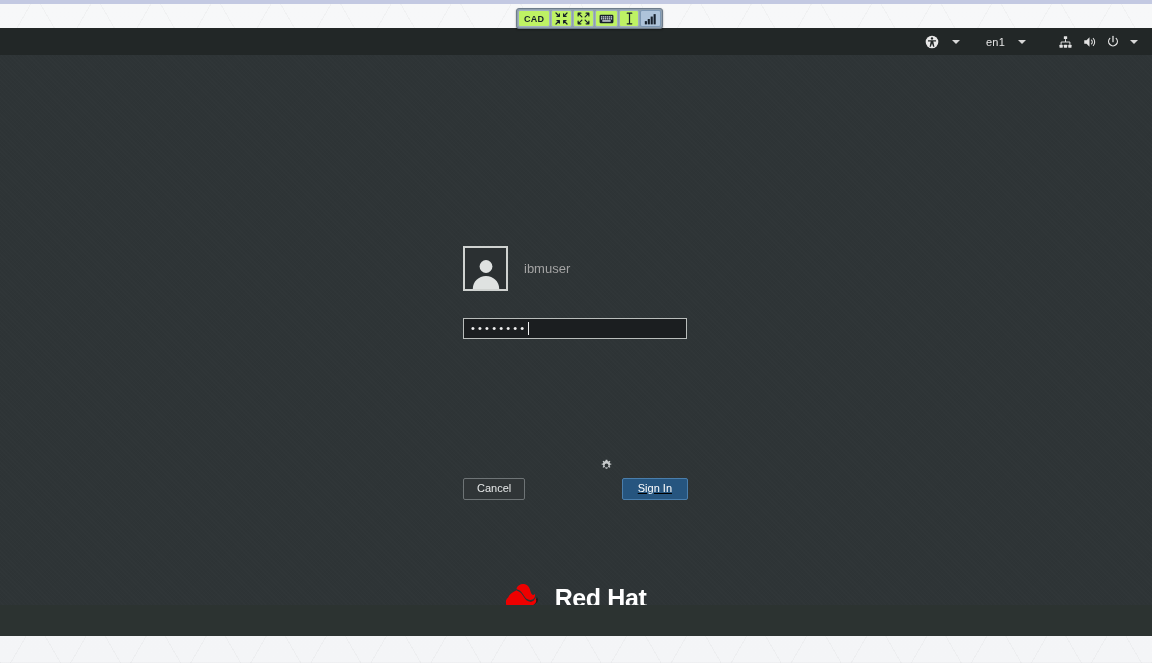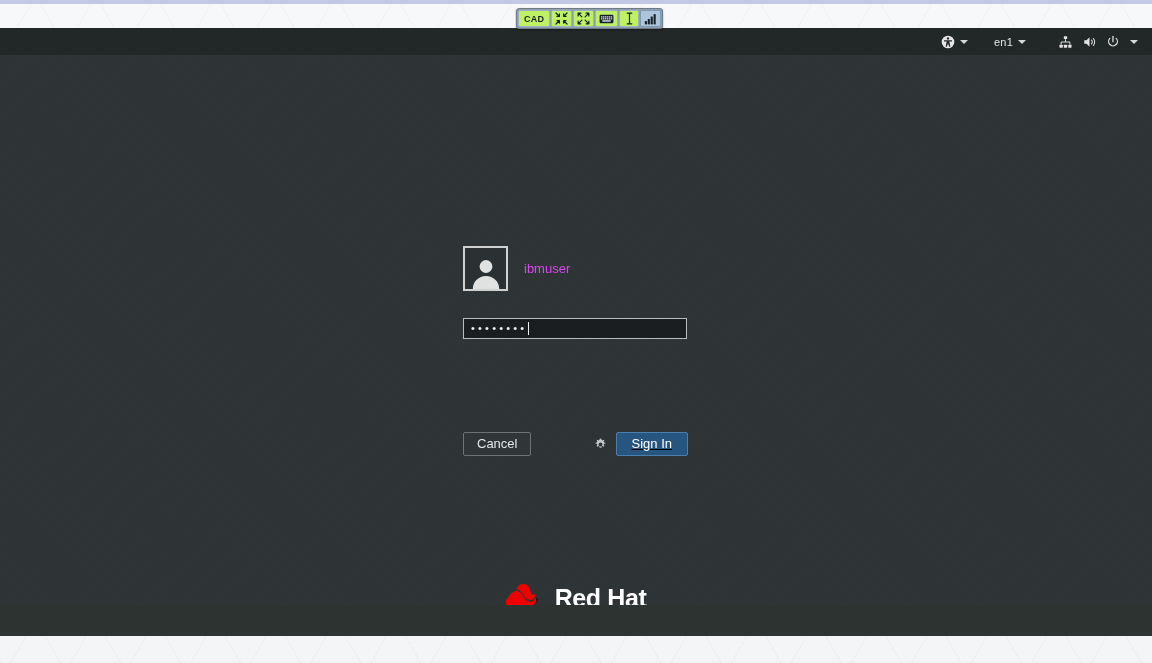--- a/index.html
+++ b/index.html
@@ -65,21 +65,21 @@
     display: flex;
     align-items: center;
     justify-content: flex-end;
     padding-right: 8px;
     box-sizing: border-box;
     z-index: 6;
   }
   .tb-group {
     display: flex;
     align-items: center;
-    gap: 4px;
+    gap: 12px;
     padding: 0 6px;
     height: 100%;
     cursor: default;
   }
   .tb-label {
     color: #e6e6e6;
     font-size: 11px;
     letter-spacing: 0.2px;
   }
   .caret {
@@ -124,21 +124,21 @@
     height: 45px;
     background: #2b3032;
     border: 2px solid #cfd2d0;
     display: flex;
     align-items: flex-end;
     justify-content: center;
     overflow: hidden;
     box-sizing: border-box;
   }
   #username {
-    color: #d946ef;
+    color: #a3a3a3;
     font-size: 13px;
   }
   #password-label {
     color: #c9cdce;
     font-size: 11.5px;
     margin-bottom: 7px;
     display: block;
   }
   #password-field {
     width: 224px;
@@ -169,25 +169,26 @@
     position: absolute;
     left: 0;
     top: 186px;
     width: 225px;
     display: flex;
     align-items: center;
     justify-content: space-between;
   }
   .btn {
     font-family: "Liberation Sans", sans-serif;
-    font-size: 13px;
+    font-size: 11px;
     padding: 3px 13px;
     border-radius: 2px;
     cursor: pointer;
     line-height: 1.25;
+    margin-top: 46px;
   }
   #cancel-button {
     background: #303537;
     color: #e6e8e8;
     border: 1px solid #6e7476;
   }
   #signin-group {
     display: flex;
     align-items: center;
     gap: 9px;

